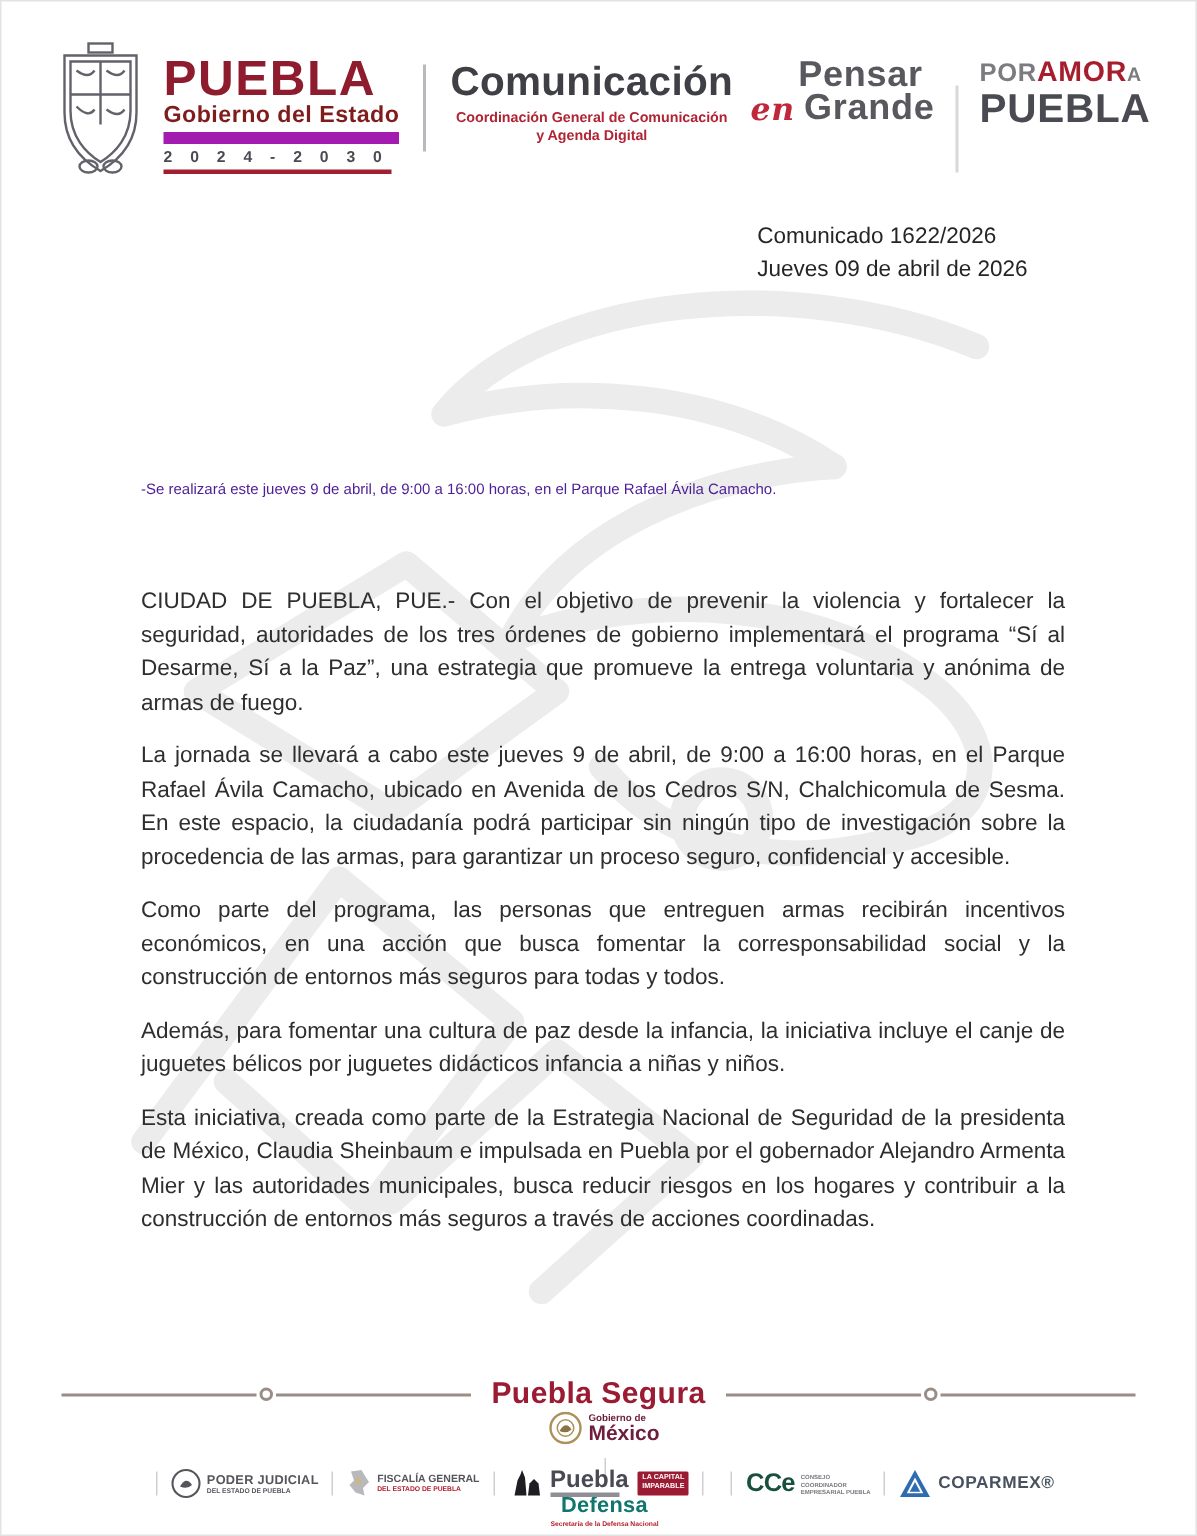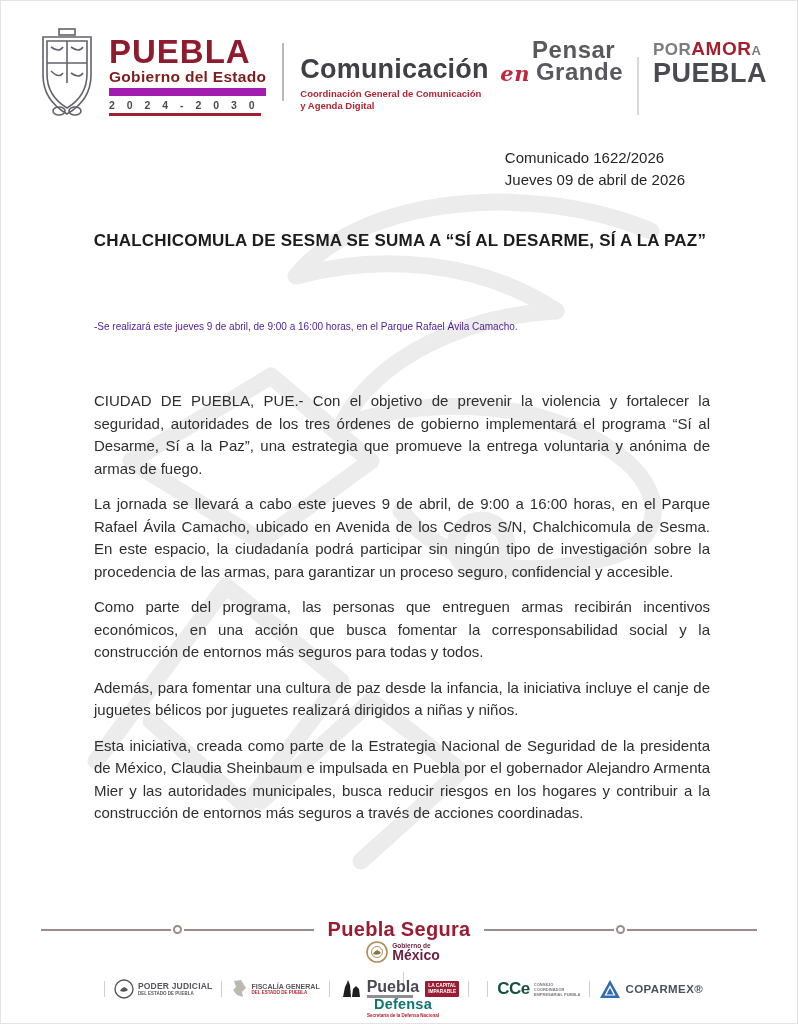--- a/index.html
+++ b/index.html
@@ -15,21 +15,21 @@
   
   .masthead { position:absolute; top:24px; left:36px; right:30px; display:flex; justify-content:space-between; align-items:flex-start; }
   .brand-left { display:flex; align-items:flex-start; gap:12px; }
   .escudo { margin-top:2px; }
   .puebla-block { margin-top:12px; }
   .puebla-title { font-size:33px; font-weight:bold; letter-spacing:1px; color:#8e1c2e; line-height:30px; }
   .puebla-sub { font-size:15.5px; font-weight:bold; color:#7f1d1d; border-bottom:8px solid #a21caf; padding-bottom:2px; margin-top:1px; letter-spacing:.3px;}
   .puebla-period { font-size:10.5px; font-weight:bold; color:#4a4a52; letter-spacing:4.5px; margin-top:3px; border-bottom:3px solid #a21e31; padding-bottom:2px; width:152px;}
   .vdiv { width:2px; height:58px; background:#b9b9bd; margin:18px 4px 0 4px; }
   .vdiv.light { background:#d8d8da; }
-  .com-block { margin-top:29px; }
+  .com-block { margin-top:14px;text-align:center; }
   .com-title { font-size:27px; font-weight:bold; color:#3f3f46; letter-spacing:.2px; }
   .com-sub { font-size:9.5px; font-weight:bold; color:#b02434; line-height:12px; margin-top:3px; }
   .brand-right { display:flex; align-items:flex-start; gap:10px; margin-top:14px; }
   .pensar { color:#58585e; font-weight:bold; text-align:center; line-height:22px; position:relative; }
   .pensar-l1 { font-size:24px; letter-spacing:.5px; padding-left:14px;}
   .pensar-l2 { font-size:24px; letter-spacing:.5px; }
   .pensar .en { font-family:"DejaVu Serif", serif; font-style:italic; color:#c0273a; font-size:21px; margin-right:-4px; position:relative; left:-10px; top:1px;}
   .amor { text-align:left; line-height:20px; }
   .amor-l1 { font-size:17px; font-weight:bold; color:#7b7b80; letter-spacing:.5px;}
   .amor-l1 .amor-word { color:#a61e2e; font-size:19px; }
@@ -137,28 +137,27 @@
         <div class="amor-l2">PUEBLA</div>
       </div>
     </div>
   </header>
 
   <div class="meta">
     <div>Comunicado 1622/2026</div>
     <div>Jueves 09 de abril de 2026</div>
   </div>
 
-  <h1 class="headline">CHALCHICOMULA DE SESMA SE SUMA A “SÍ AL DESARME, SÍ A LA PAZ”</h1>
   <p class="lede">-Se realizará este jueves 9 de abril, de 9:00 a 16:00 horas, en el Parque Rafael Ávila Camacho.</p>
 
   <div class="bodytext">
     <p>CIUDAD DE PUEBLA, PUE.- Con el objetivo de prevenir la violencia y fortalecer la seguridad, autoridades de los tres órdenes de gobierno implementará el programa “Sí al Desarme, Sí a la Paz”, una estrategia que promueve la entrega voluntaria y anónima de armas de fuego.</p>
     <p>La jornada se llevará a cabo este jueves 9 de abril, de 9:00 a 16:00 horas, en el Parque Rafael Ávila Camacho, ubicado en Avenida de los Cedros S/N, Chalchicomula de Sesma. En este espacio, la ciudadanía podrá participar sin ningún tipo de investigación sobre la procedencia de las armas, para garantizar un proceso seguro, confidencial y accesible.</p>
     <p>Como parte del programa, las personas que entreguen armas recibirán incentivos económicos, en una acción que busca fomentar la corresponsabilidad social y la construcción de entornos más seguros para todas y todos.</p>
-    <p>Además, para fomentar una cultura de paz desde la infancia, la iniciativa incluye el canje de juguetes bélicos por juguetes realizará dirigidos a niñas y niños.</p>
+    <p>Además, para fomentar una cultura de paz desde la infancia, la iniciativa incluye el canje de juguetes bélicos por juguetes didácticos infancia a niñas y niños.</p>
     <p>Esta iniciativa, creada como parte de la Estrategia Nacional de Seguridad de la presidenta de México, Claudia Sheinbaum e impulsada en Puebla por el gobernador Alejandro Armenta Mier y las autoridades municipales, busca reducir riesgos en los hogares y contribuir a la construcción de entornos más seguros a través de acciones coordinadas.</p>
   </div>
 
   <div class="footer-banner">
     <span class="fb-line"></span>
     <span class="fb-knot"></span>
     <span class="fb-line"></span>
     <span class="fb-text">Puebla Segura</span>
     <span class="fb-line"></span>
     <span class="fb-knot"></span>

